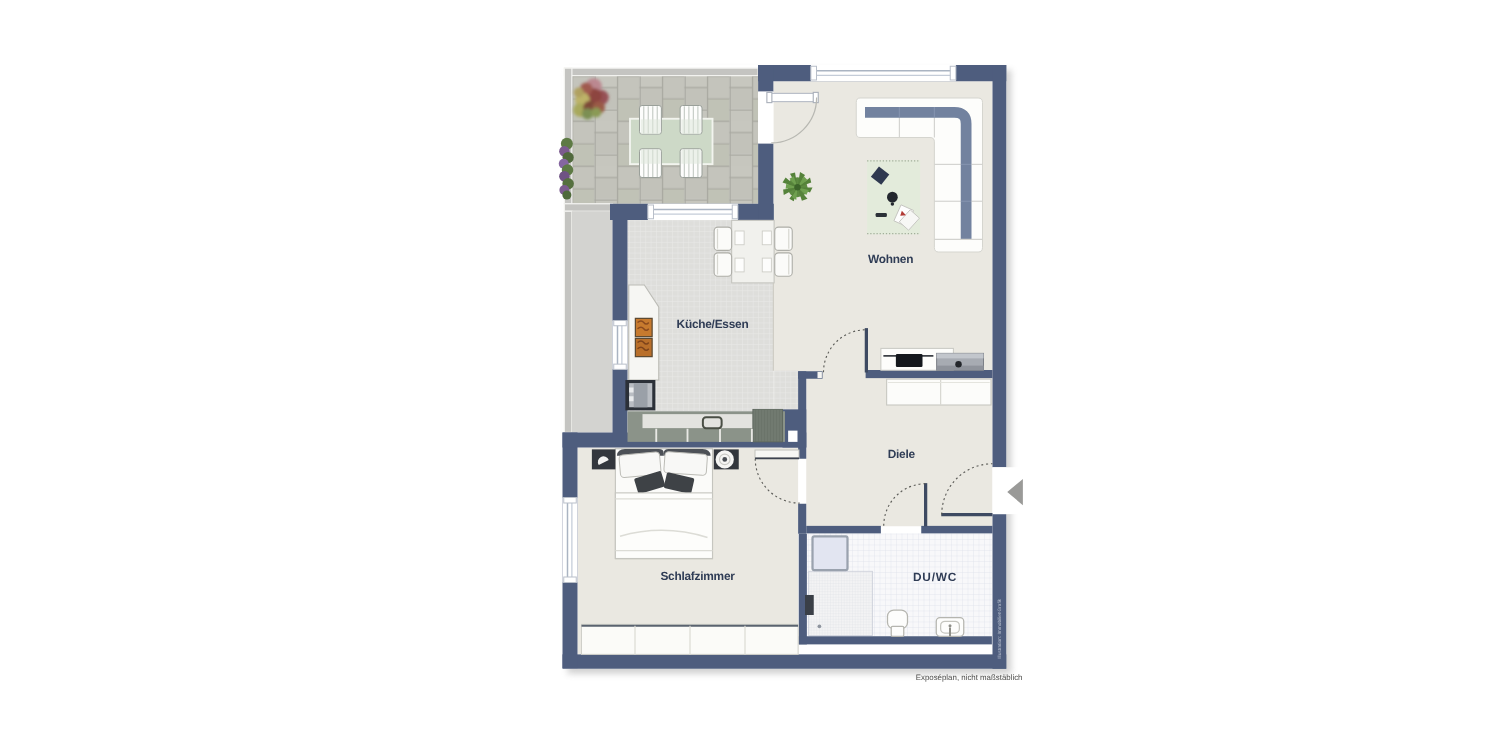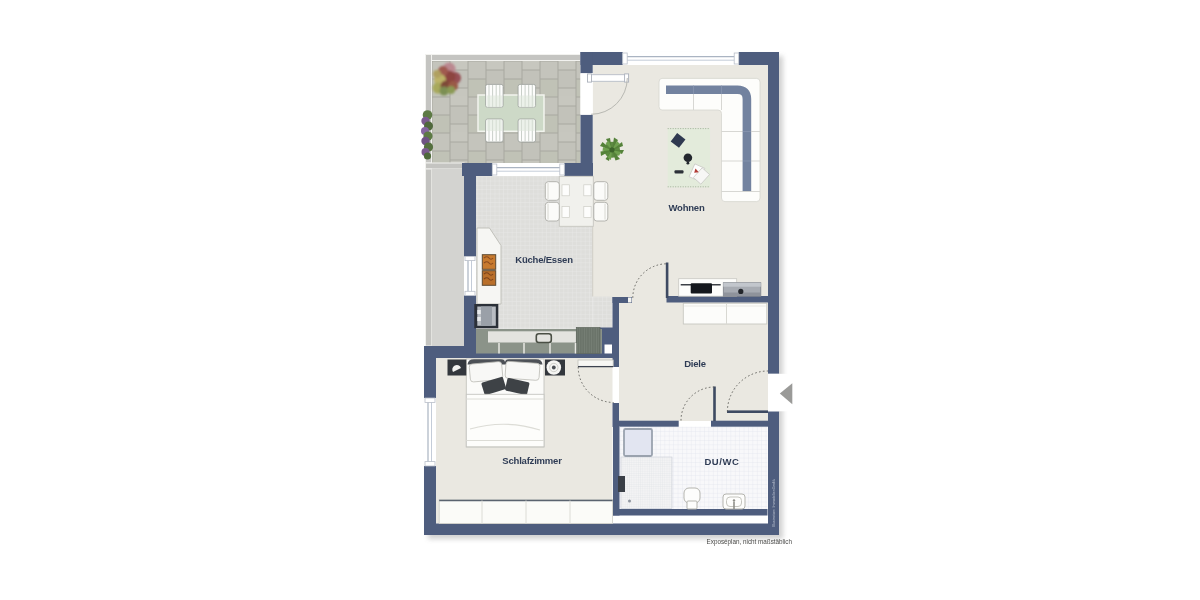--- a/index.html
+++ b/index.html
@@ -1,16 +1,16 @@
 <!DOCTYPE html>
 <html><head>
 <meta charset="utf-8">
 <style>
   html,body{margin:0;padding:0;background:#ffffff;}
-  .page{width:956px;height:600px;position:relative;overflow:hidden;font-family:"Liberation Sans", sans-serif;}
+  .page{width:956px;height:600px;position:relative;overflow:hidden;font-family:"Liberation Sans", sans-serif;padding-left:26px;}
 </style>
 </head>
 <body>
 <div class="page">
 <svg width="1200" height="600" viewBox="0 0 1200 600">
 <defs>
   <pattern id="paver" width="36" height="36" patternUnits="userSpaceOnUse" x="431.5" y="60.5">
     <rect x="0" y="0" width="18" height="18" fill="#c4c4bc"></rect>
     <rect x="0" y="18" width="18" height="18" fill="#c0c2b6"></rect>
     <rect x="18" y="0" width="18" height="9" fill="#c7c7bf"></rect>

